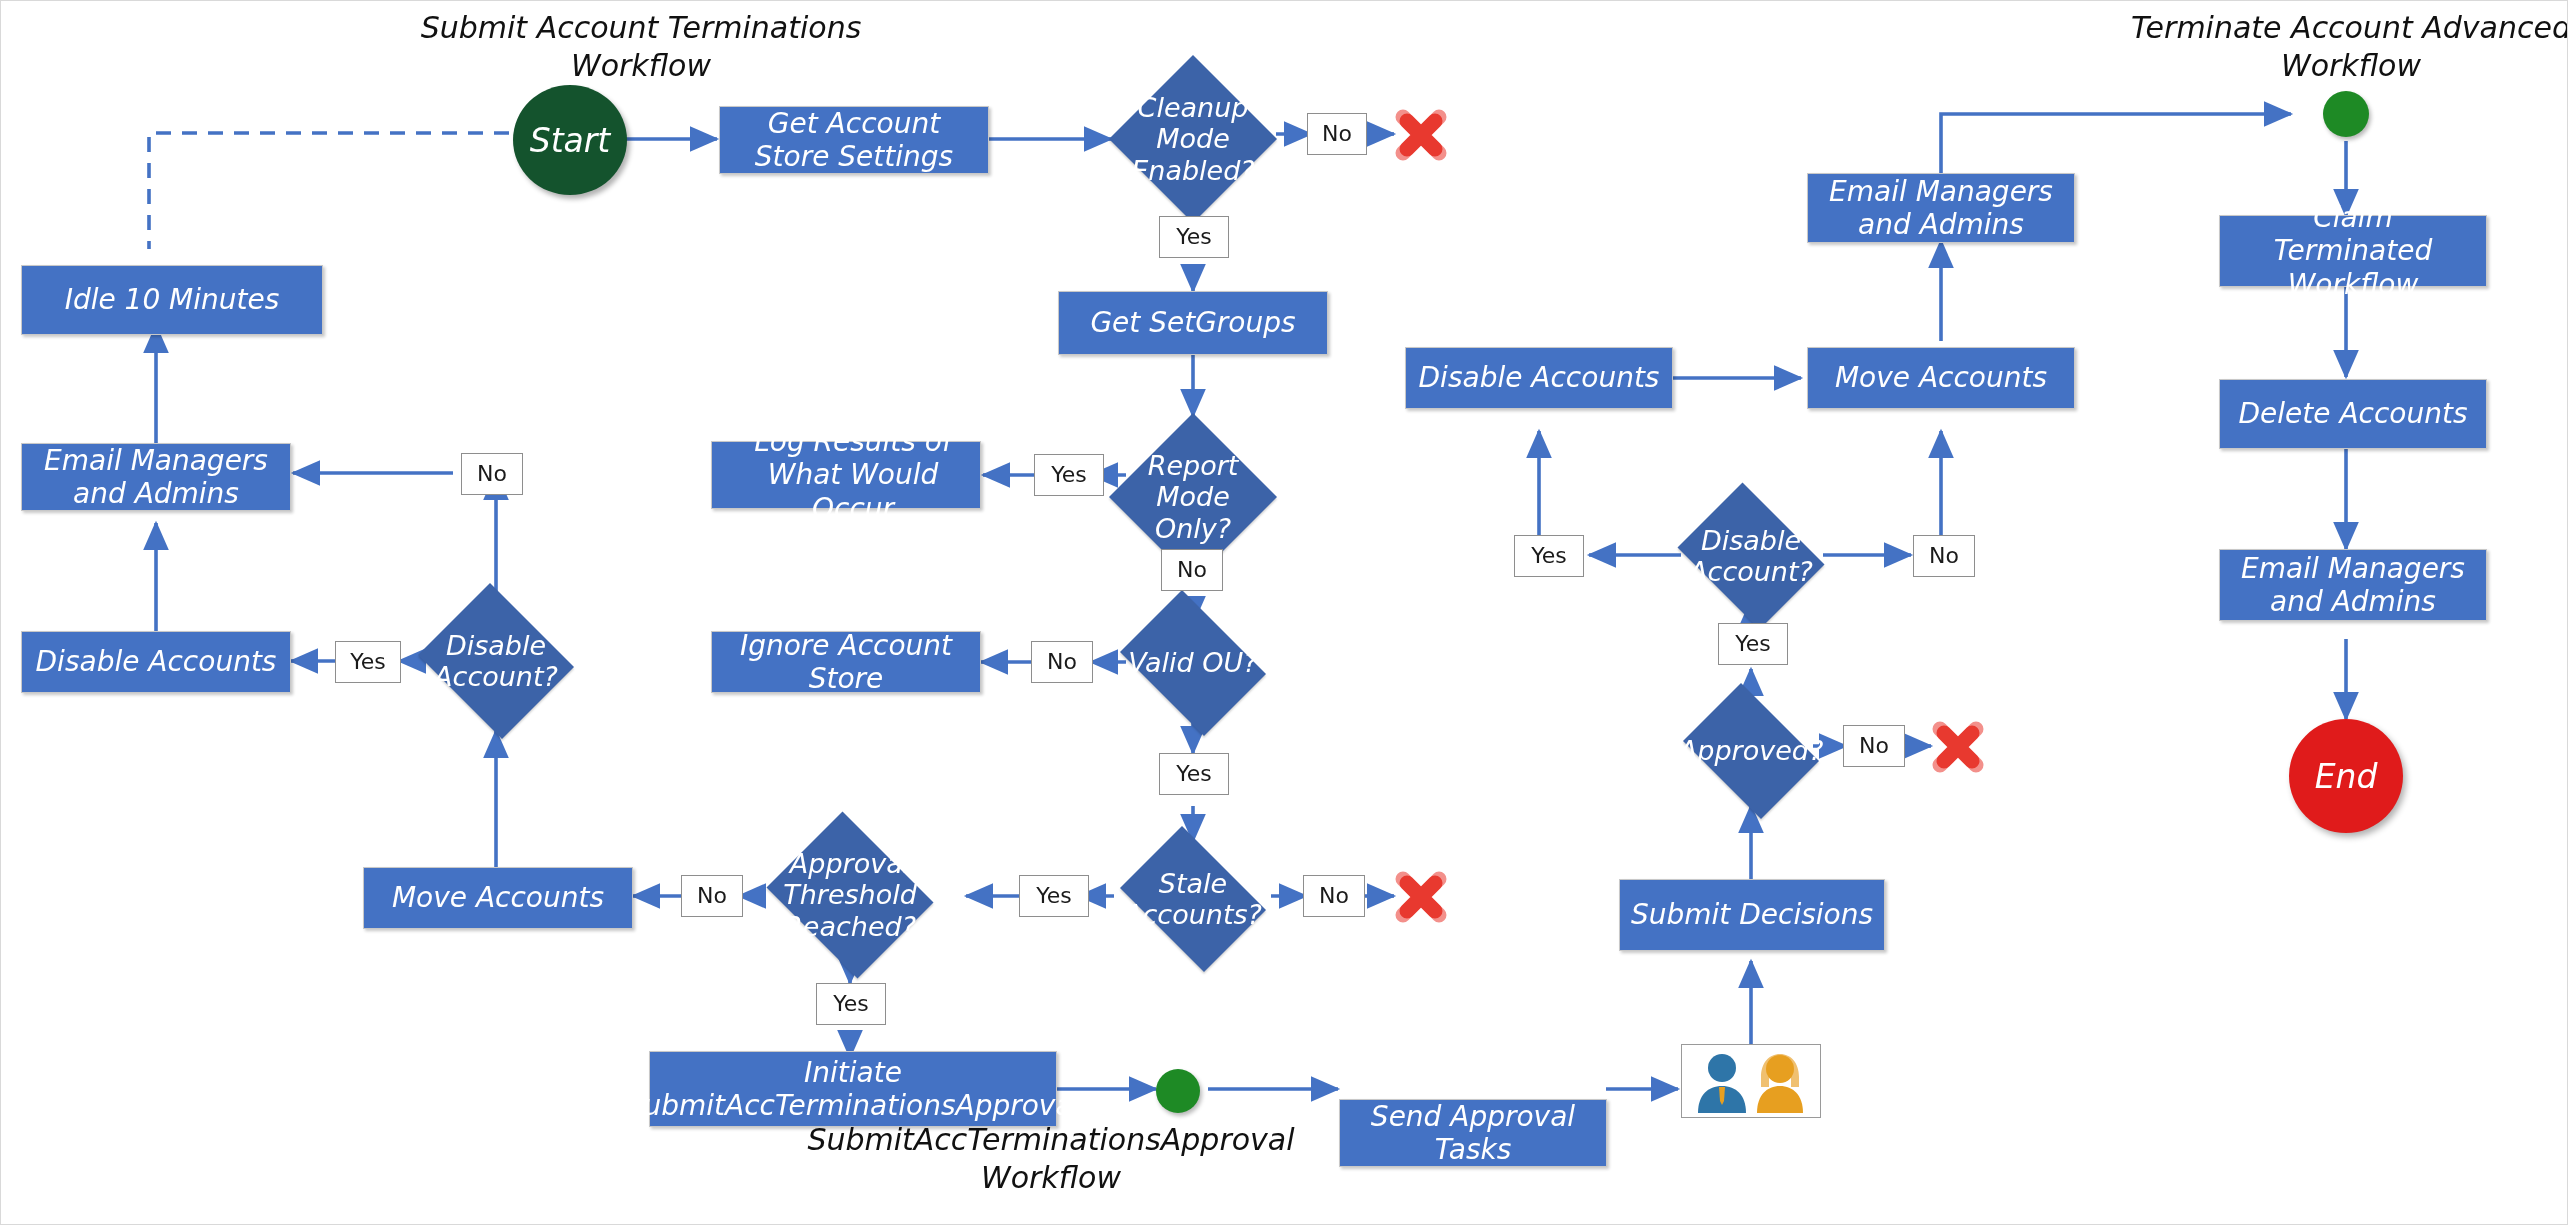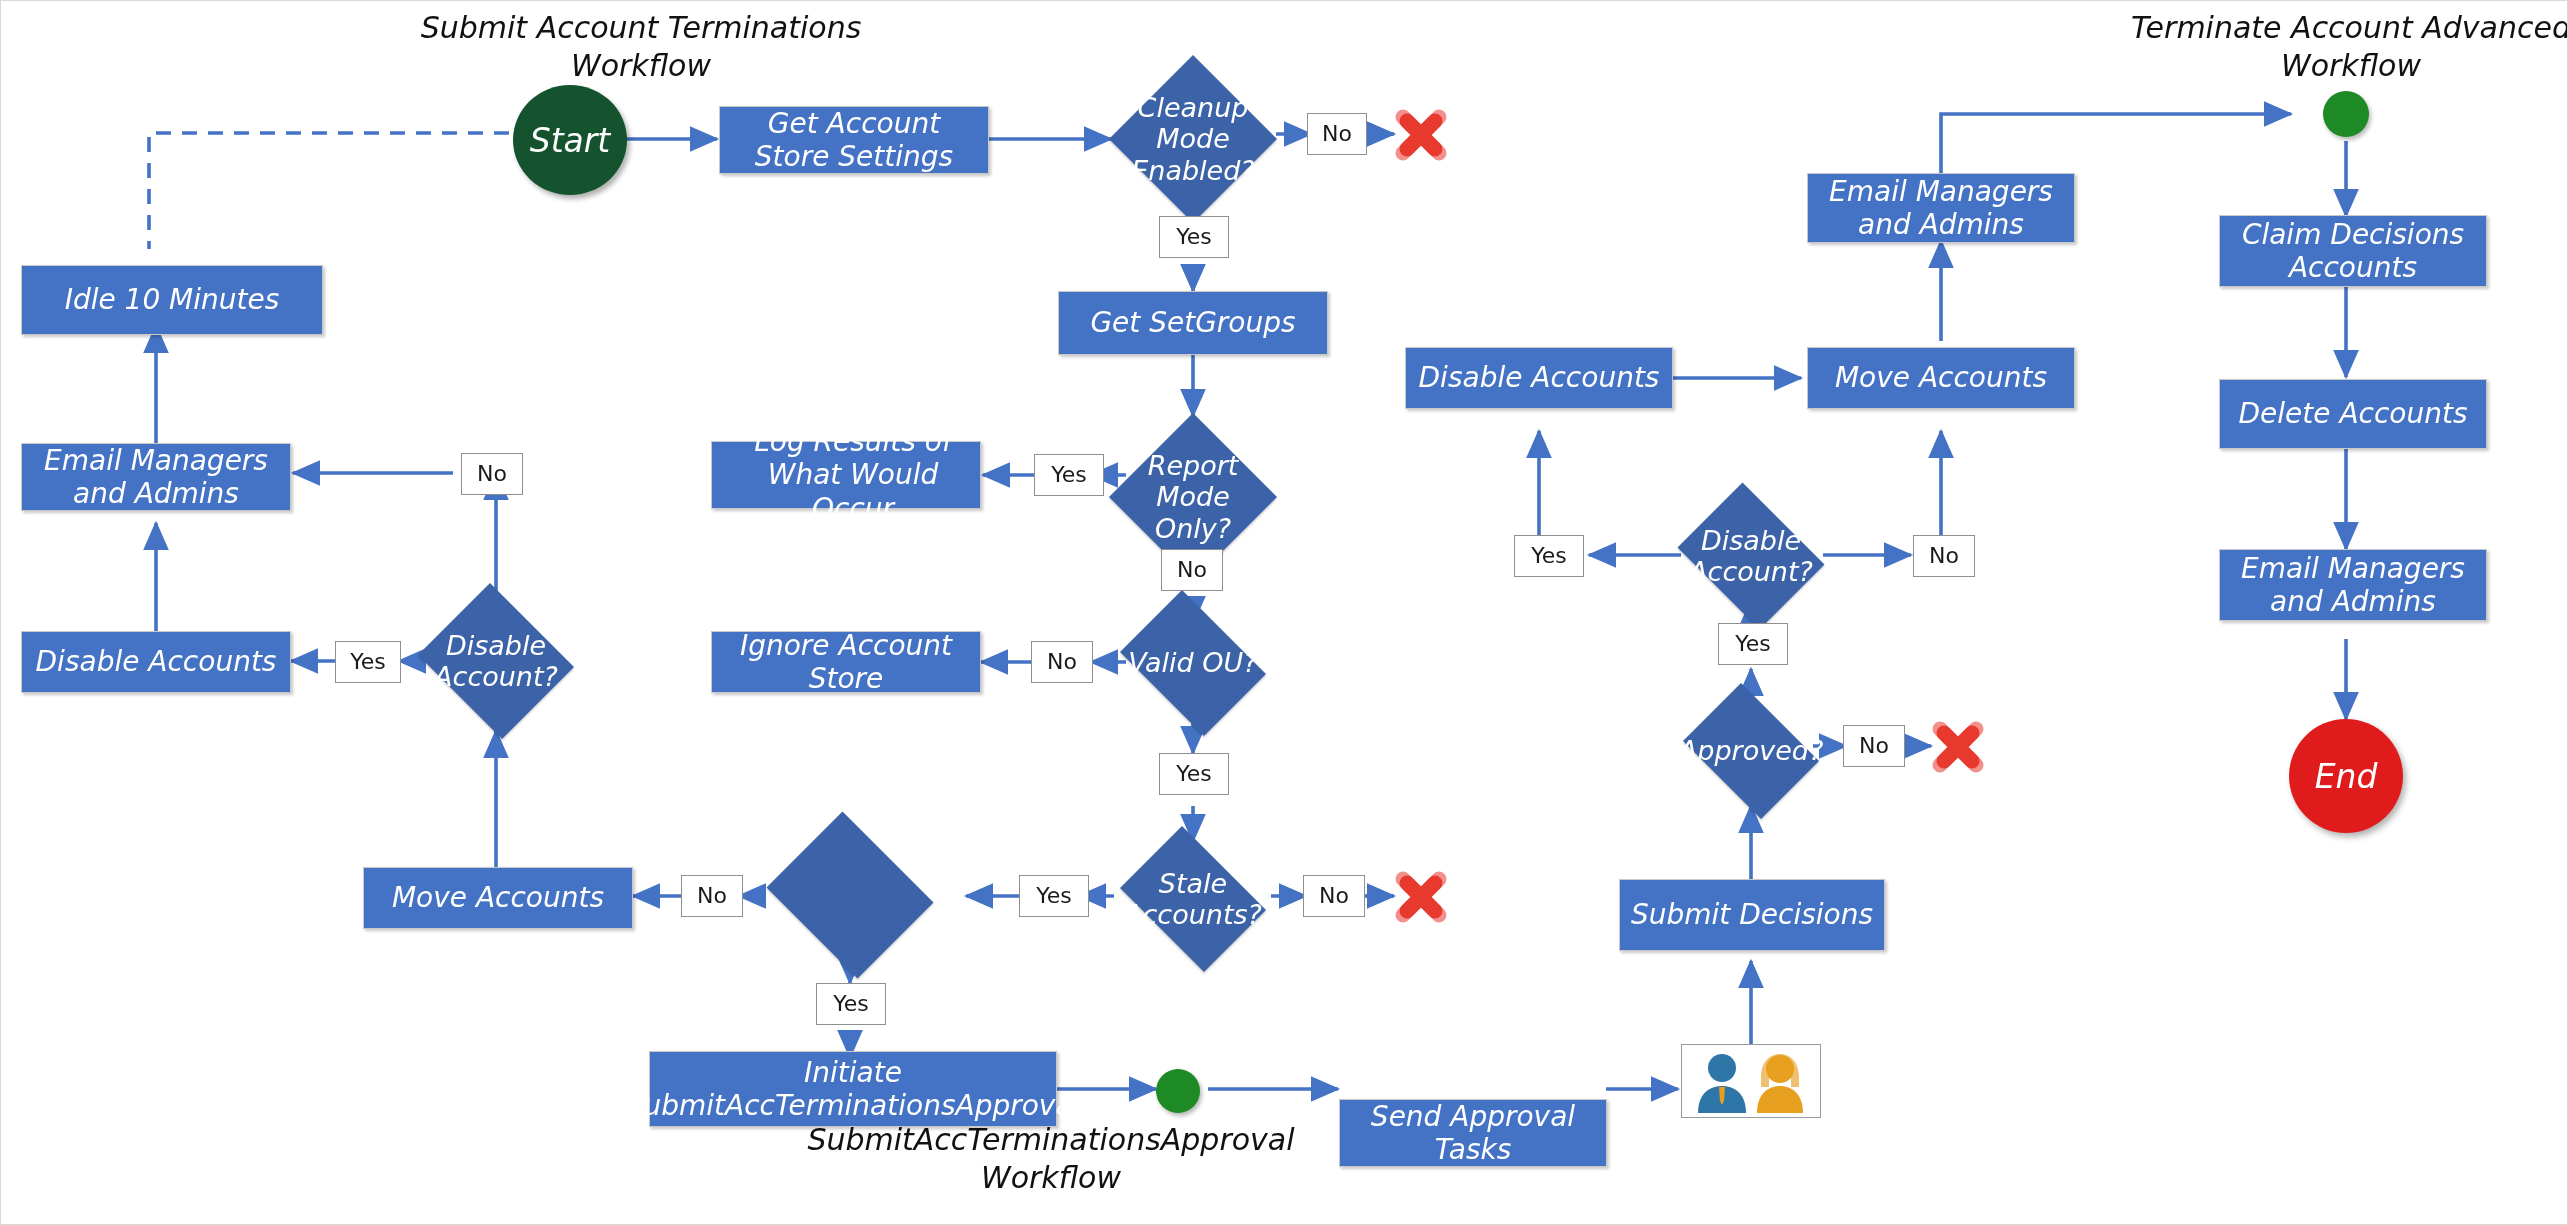--- a/index.html
+++ b/index.html
@@ -298,20 +298,21 @@
     <g stroke-linecap="round" stroke-width="15">
       <path d="M14,14 L50,50 M50,14 L14,50" stroke="#F3908B"></path>
       <path d="M18,18 L46,46 M46,18 L18,46" stroke="#E8392F"></path>
     </g>
   </svg>
 
   <div class="chip" style="left:1018px;top:874px;width:70px;height:42px;">Yes</div>
 
   <div class="node dec" style="left:758px;top:818px;width:182px;height:152px;">
     <span class="diamond"></span>
+    <span class="dectext">Approval Threshold Reached?</span>
   </div>
 
   <div class="chip" style="left:680px;top:874px;width:62px;height:42px;">No</div>
 
   <div class="chip" style="left:815px;top:982px;width:70px;height:42px;">Yes</div>
 
   <div class="node proc" style="left:362px;top:866px;width:270px;height:62px;">Move Accounts</div>
 
   <div class="node dec" style="left:411px;top:588px;width:168px;height:144px;">
     <span class="diamond"></span>
@@ -375,21 +376,21 @@
   <div class="chip" style="left:1912px;top:534px;width:62px;height:42px;">No</div>
 
   <div class="node proc" style="left:1404px;top:346px;width:268px;height:62px;">Disable Accounts</div>
 
   <div class="node proc" style="left:1806px;top:346px;width:268px;height:62px;">Move Accounts</div>
 
   <div class="node proc" style="left:1806px;top:172px;width:268px;height:70px;">Email Managers and Admins</div>
 
   <div class="node dot" style="left:2322px;top:90px;width:46px;height:46px;"></div>
 
-  <div class="node proc" style="left:2218px;top:214px;width:268px;height:72px;">Claim Decisions Accounts</div>
+  <div class="node proc" style="left:2218px;top:214px;width:268px;height:72px;">Claim Terminated Workflow</div>
 
   <div class="node proc" style="left:2218px;top:378px;width:268px;height:70px;">Delete Accounts</div>
 
   <div class="node proc" style="left:2218px;top:548px;width:268px;height:72px;">Email Managers and Admins</div>
 
   <div class="node endnode" style="left:2288px;top:718px;width:114px;height:114px;">End</div>
 
 </div>
 
 </body></html>

